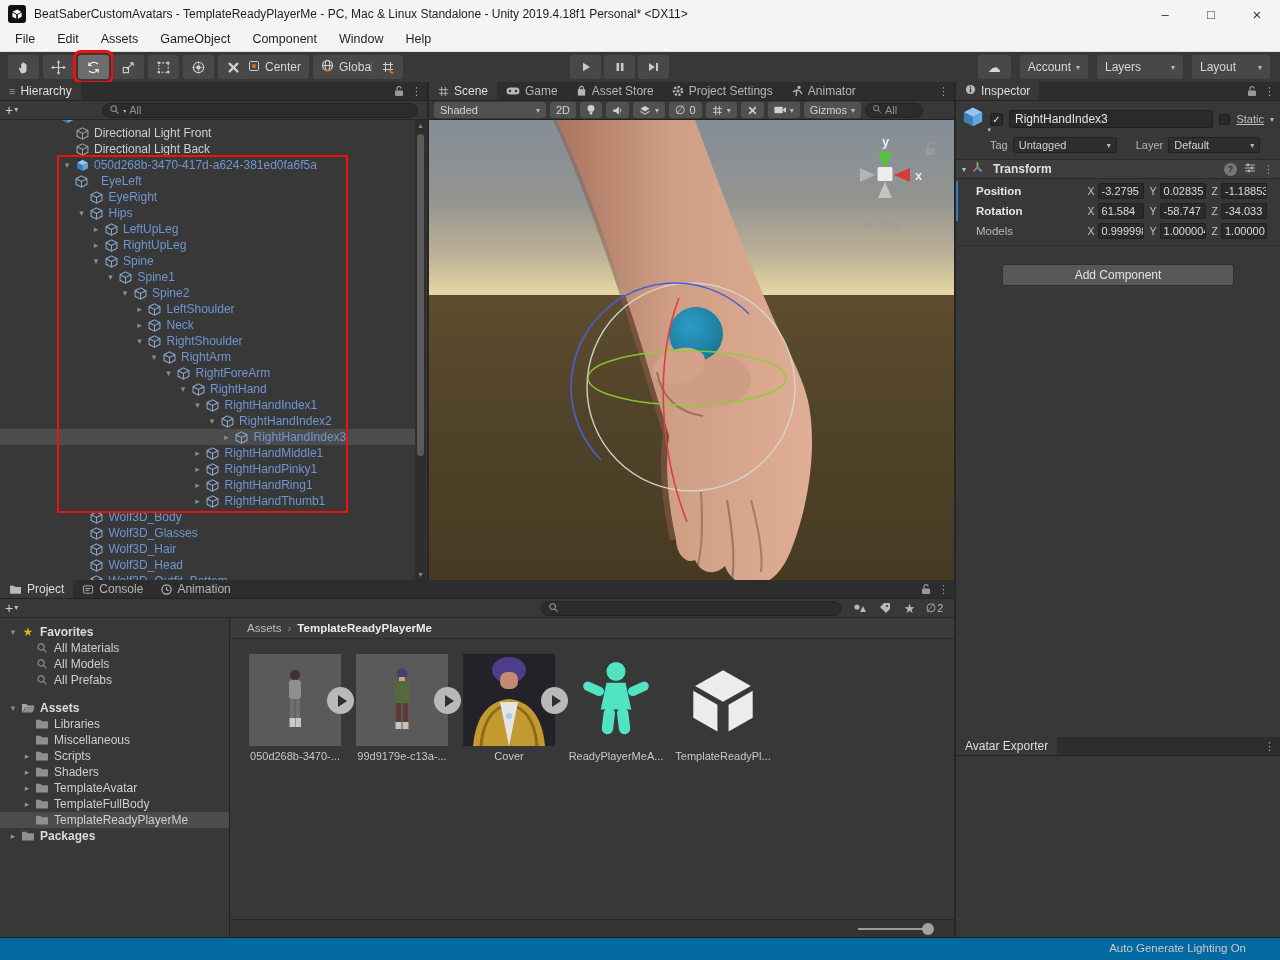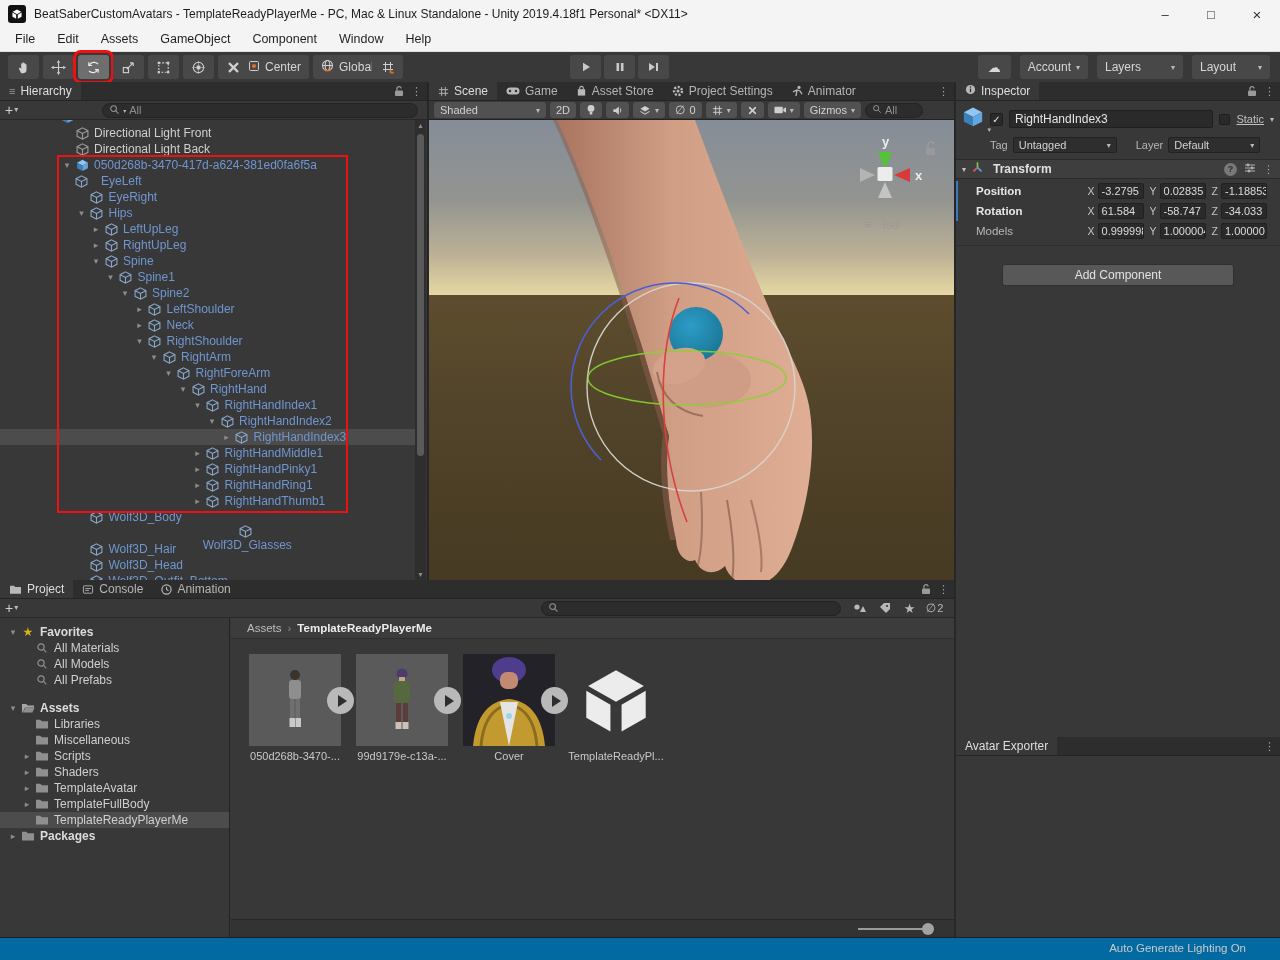--- a/index.html
+++ b/index.html
@@ -567,21 +567,21 @@
         <div class="row prefab" style="padding-left:74.5px;">
           <span class="arrow"></span>
           <span class="ricon">
             <svg width="13" height="13" viewBox="0 0 12 12">
               <path d="M6 .8 11 3.4v5.2L6 11.2 1 8.6V3.4Z" fill="none" stroke="#8aa7c9"></path>
               <path d="M1 3.4 6 6l5-2.6M6 6v5" fill="none" stroke="#8aa7c9"></path>
             </svg>
           </span>
           <span class="lbl">Wolf3D_Body</span>
         </div>
-        <div class="row prefab" style="padding-left:74.5px;flex-direction:column;">
+        <div class="row prefab" style="padding-left:74.5px;">
           <span class="arrow"></span>
           <span class="ricon">
             <svg width="13" height="13" viewBox="0 0 12 12">
               <path d="M6 .8 11 3.4v5.2L6 11.2 1 8.6V3.4Z" fill="none" stroke="#8aa7c9"></path>
               <path d="M1 3.4 6 6l5-2.6M6 6v5" fill="none" stroke="#8aa7c9"></path>
             </svg>
           </span>
           <span class="lbl">Wolf3D_Glasses</span>
         </div>
         <div class="row prefab" style="padding-left:74.5px;">
@@ -1163,20 +1163,33 @@
                 <circle cx="46" cy="62" r="3" fill="#9fd4e8"></circle>
               </svg>
               <span class="playbtn">
                 <span class="ptri"></span>
               </span>
             </div>
             <span class="tlabel">Cover</span>
           </div>
           <div class="thumb">
             <div class="tile">
+              <svg width="80" height="80" viewBox="0 0 84 84" fill="#52e3c2">
+                <circle cx="42" cy="12" r="10"></circle>
+                <path d="M32 24h20l6 28H26Z"></path>
+                <rect x="7" y="25" width="23" height="10" rx="5" transform="rotate(24 18 30)"></rect>
+                <rect x="54" y="25" width="23" height="10" rx="5" transform="rotate(-24 66 30)"></rect>
+                <rect x="28" y="50" width="12" height="28" rx="6" transform="rotate(7 34 64)"></rect>
+                <rect x="44" y="50" width="12" height="28" rx="6" transform="rotate(-7 50 64)"></rect>
+              </svg>
+            </div>
+            <span class="tlabel">ReadyPlayerMeA...</span>
+          </div>
+          <div class="thumb">
+            <div class="tile">
               <svg width="78" height="78" viewBox="0 0 84 84" fill="#ececec">
                 <path d="M42 10 72 27 42 44 12 27Z"></path>
                 <path d="M10 32 36 47V76L10 61Z"></path>
                 <path d="M74 32 48 47V76L74 61Z"></path>
               </svg>
             </div>
             <span class="tlabel">TemplateReadyPl...</span>
           </div>
         </div>
       <div class="proj-footer">

